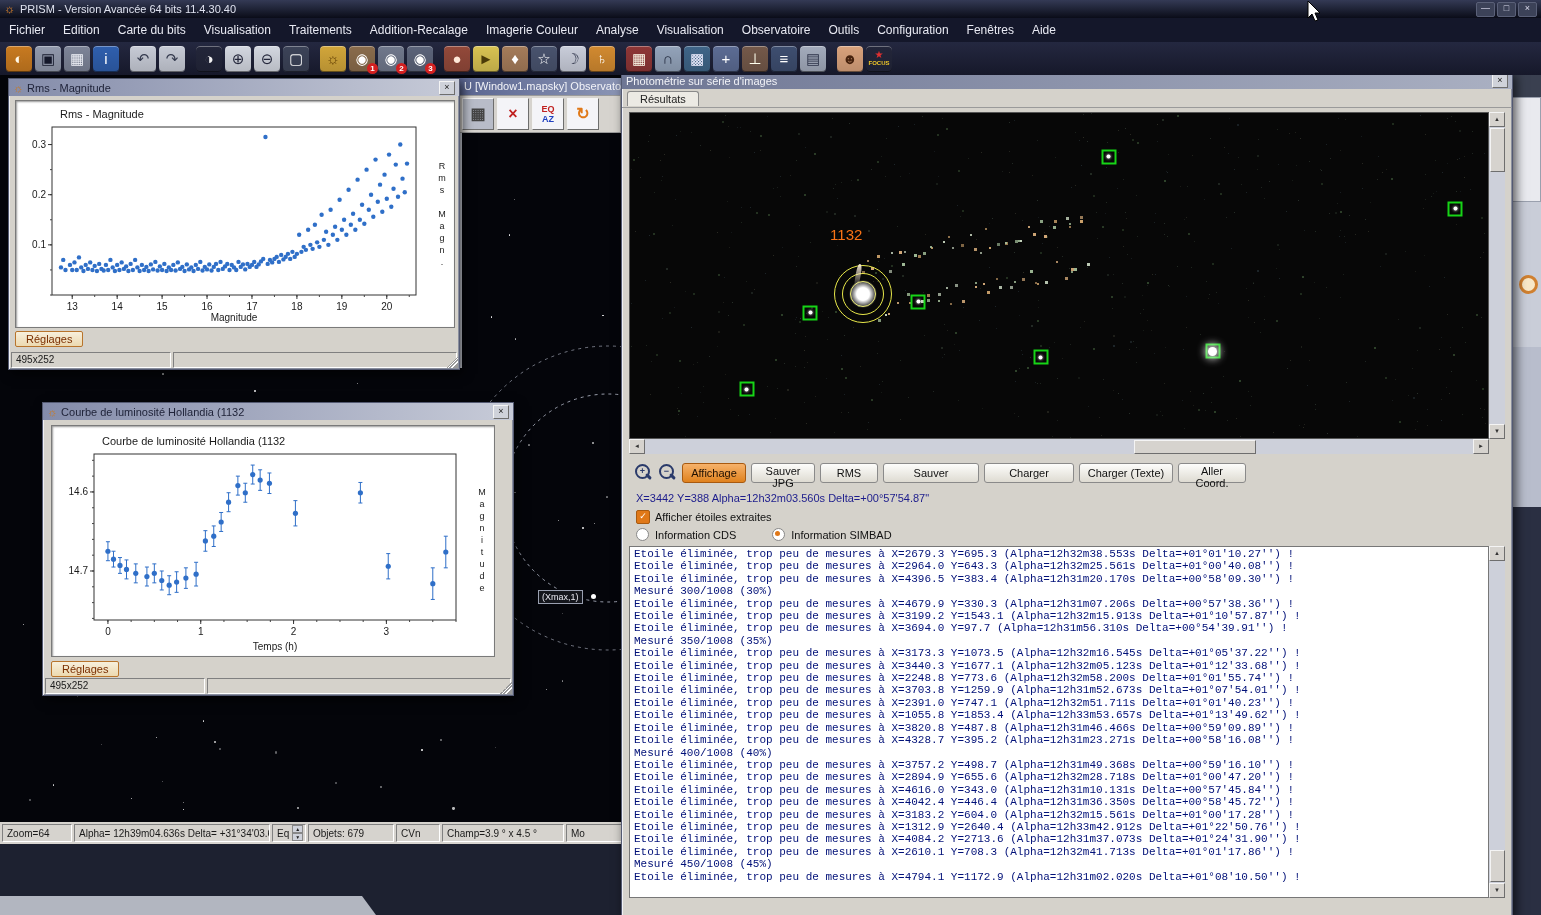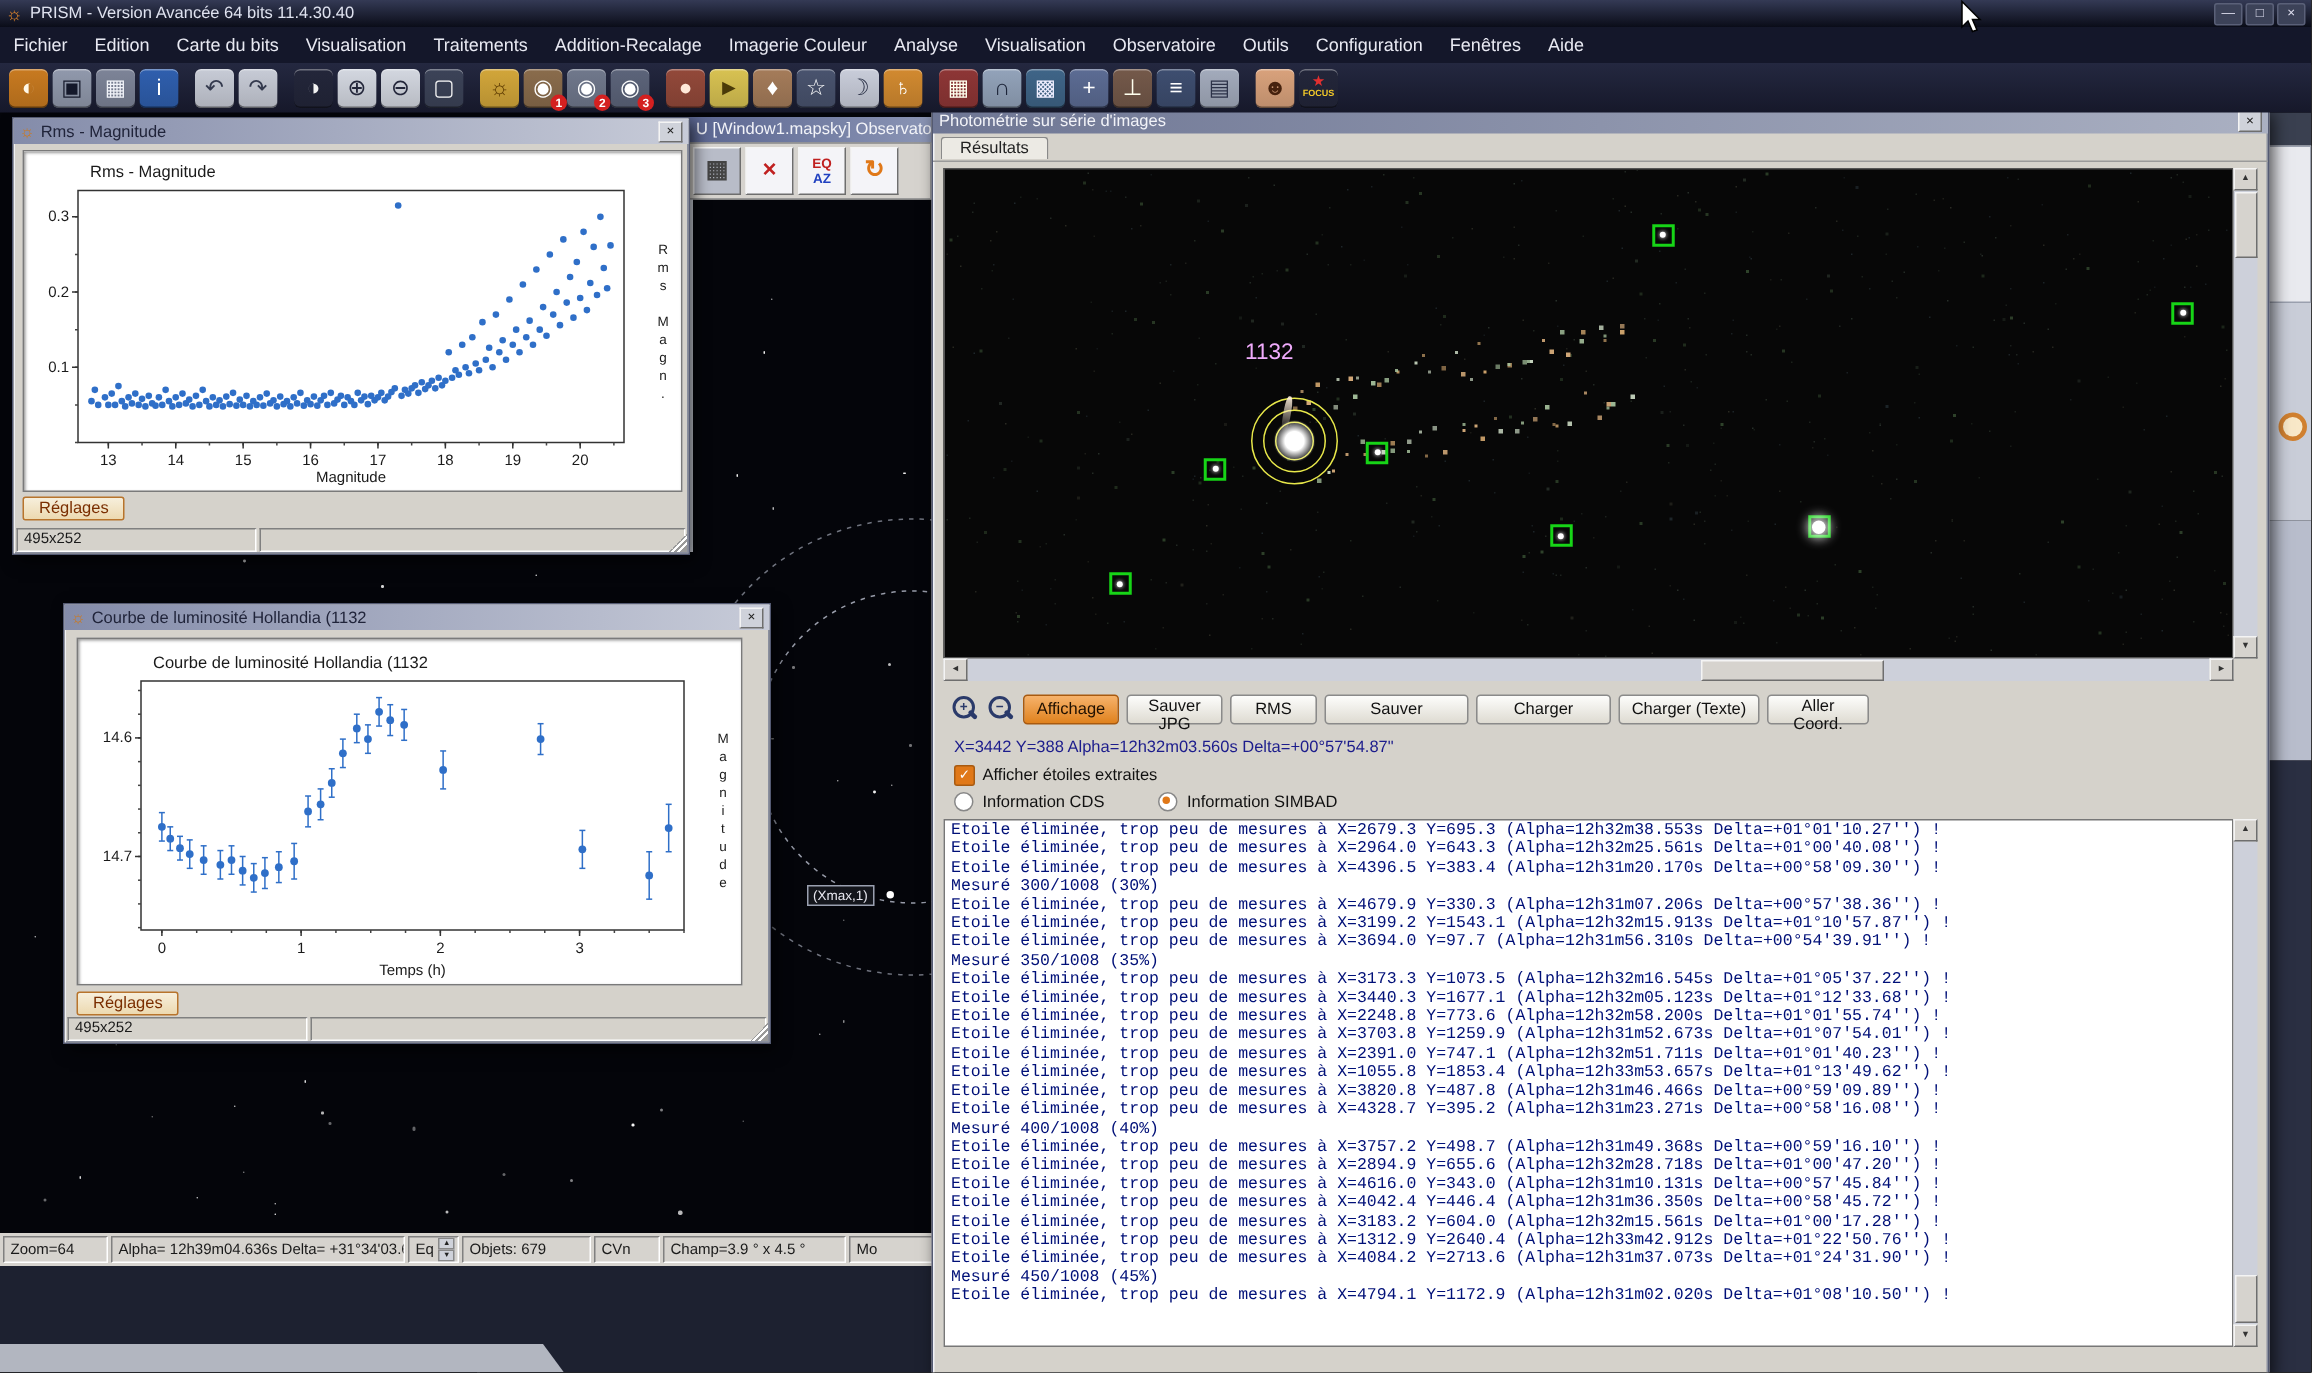--- a/index.html
+++ b/index.html
@@ -92,21 +92,21 @@
   .image-area{position:absolute;left:0;top:0;right:16px;bottom:15px;background:#070707;overflow:hidden;border:1px solid #555;box-sizing:border-box;}
   .nz{position:absolute;}
   .gbox{position:absolute;width:15px;height:15px;border:2px solid #17d417;transform:translate(-50%,-50%);box-sizing:border-box;}
   .gbox i{position:absolute;left:50%;top:50%;width:4px;height:4px;background:#fff;border-radius:50%;transform:translate(-50%,-50%);box-shadow:0 0 3px #fff;}
   .gbox.bright i{width:9px;height:9px;box-shadow:0 0 8px 3px rgba(255,255,255,.9);}
   .ring{position:absolute;border:1px solid #e8e84a;border-radius:50%;transform:translate(-50%,-50%);}
   .core{position:absolute;width:28px;height:28px;border-radius:50%;transform:translate(-50%,-50%);
     background:radial-gradient(circle,#ffffff 0%,#ffffff 32%,rgba(255,255,255,0) 72%);}
   .streak{position:absolute;width:5px;height:24px;border-radius:40%;transform:translate(-50%,-100%) rotate(10deg);
     background:linear-gradient(180deg,rgba(255,240,220,.95),rgba(255,255,255,0));}
-  .starlabel{position:absolute;color:#f0abfc;font-size:15px;transform:translate(-50%,-100%);}
+  .starlabel{position:absolute;color:#f97316;font-size:15px;transform:translate(-50%,-100%);}
   .vscroll,.hscroll{position:absolute;background:#cdd0da;}
   .vscroll{right:0;top:0;width:16px;}
   .hscroll{left:0;bottom:0;height:15px;}
   .image-wrap .vscroll{bottom:15px;}
   .image-wrap .hscroll{right:16px;}
   .sbtn{position:absolute;width:14px;height:13px;background:#d6d3ce;border:1px solid;
     border-color:#f4f4f4 #6e6e6e #6e6e6e #f4f4f4;font-size:6px;text-align:center;line-height:12px;color:#333;box-sizing:content-box;}
   .thumb{position:absolute;background:#d6d3ce;border:1px solid;border-color:#f4f4f4 #6e6e6e #6e6e6e #f4f4f4;}
   .btnrow{position:absolute;left:12px;top:390px;height:22px;display:flex;align-items:center;gap:5px;}
   .magico{position:relative;width:18px;height:20px;margin-right:1px;}
@@ -1794,20 +1794,21 @@
             <div class="logline">Etoile éliminée, trop peu de mesures à X=3820.8 Y=487.8 (Alpha=12h31m46.466s Delta=+00°59'09.89'') !</div>
             <div class="logline">Etoile éliminée, trop peu de mesures à X=4328.7 Y=395.2 (Alpha=12h31m23.271s Delta=+00°58'16.08'') !</div>
             <div class="logline">Mesuré 400/1008 (40%)</div>
             <div class="logline">Etoile éliminée, trop peu de mesures à X=3757.2 Y=498.7 (Alpha=12h31m49.368s Delta=+00°59'16.10'') !</div>
             <div class="logline">Etoile éliminée, trop peu de mesures à X=2894.9 Y=655.6 (Alpha=12h32m28.718s Delta=+01°00'47.20'') !</div>
             <div class="logline">Etoile éliminée, trop peu de mesures à X=4616.0 Y=343.0 (Alpha=12h31m10.131s Delta=+00°57'45.84'') !</div>
             <div class="logline">Etoile éliminée, trop peu de mesures à X=4042.4 Y=446.4 (Alpha=12h31m36.350s Delta=+00°58'45.72'') !</div>
             <div class="logline">Etoile éliminée, trop peu de mesures à X=3183.2 Y=604.0 (Alpha=12h32m15.561s Delta=+01°00'17.28'') !</div>
             <div class="logline">Etoile éliminée, trop peu de mesures à X=1312.9 Y=2640.4 (Alpha=12h33m42.912s Delta=+01°22'50.76'') !</div>
             <div class="logline">Etoile éliminée, trop peu de mesures à X=4084.2 Y=2713.6 (Alpha=12h31m37.073s Delta=+01°24'31.90'') !</div>
+            <div class="logline">Etoile éliminée, trop peu de mesures à X=2610.1 Y=708.3 (Alpha=12h32m41.713s Delta=+01°01'17.86'') !</div>
             <div class="logline">Mesuré 450/1008 (45%)</div>
             <div class="logline">Etoile éliminée, trop peu de mesures à X=4794.1 Y=1172.9 (Alpha=12h31m02.020s Delta=+01°08'10.50'') !</div>
           </div>
         <div class="vscroll" style="bottom:0;">
           <div class="sbtn" style="top:0;left:0;">▲</div>
           <div class="thumb" style="left:1px;bottom:16px;width:13px;height:30px;"></div>
           <div class="sbtn" style="bottom:0;left:0;">▼</div>
         </div>
       </div>
       <div class="photo-bottom"></div>

